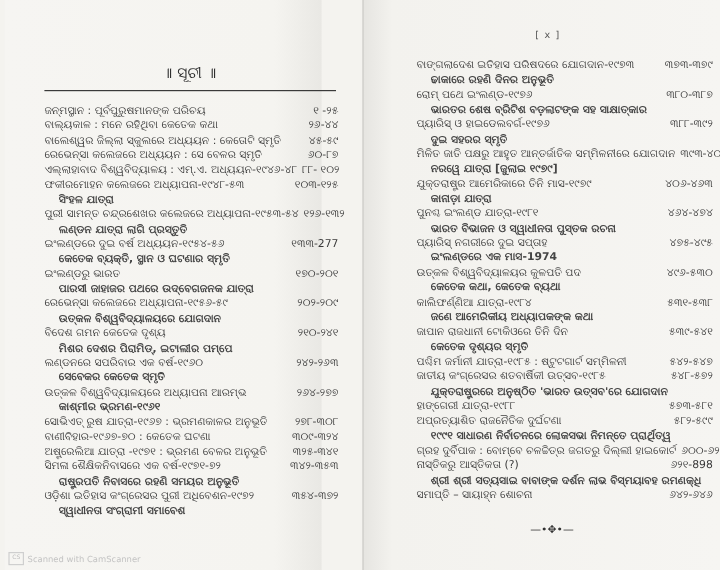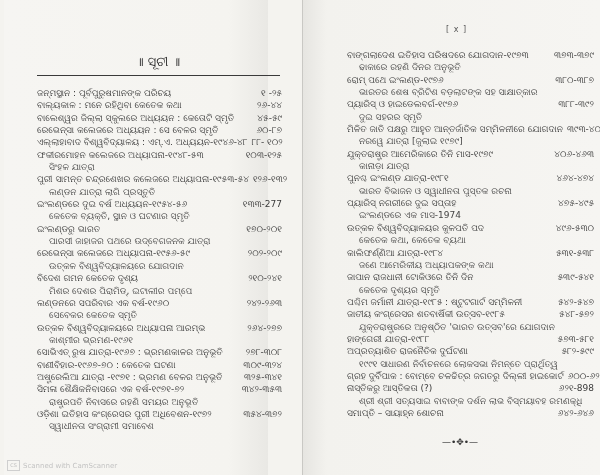--- a/index.html
+++ b/index.html
@@ -12,21 +12,21 @@
   .title{position:absolute;left:33px;width:242px;top:54px;text-align:center;font-size:13px;line-height:16px;color:#2e2e2e;}
   .rule{position:absolute;left:33px;width:243px;top:75px;height:0;border-top:1.6px solid #3a3a3a;}
   .pageno{position:absolute;left:446px;top:25px;font-size:8px;color:#555;letter-spacing:1px;}
   .list{position:absolute;}
   .list.l{left:33px;width:245px;top:87px;}
   .list.r{left:336px;width:247px;top:49px;margin-left:11px;}
   .row{display:flex;justify-content:space-between;align-items:baseline;height:12.35px;line-height:12.35px;
        font-size:9px;white-space:nowrap;}
   .row .t{overflow:visible;}
   .row .p{text-align:right;flex-shrink:0;padding-left:4px;}
-  .row.sub{padding-left:12px;color:#444;}
+  .row.sub{padding-left:12px;color:#444;font-weight:bold;}
   .ornament{position:absolute;left:430px;top:437px;width:60px;text-align:center;font-size:9px;color:#333;letter-spacing:0;}
   .watermark{position:absolute;left:3px;top:460px;font-size:7px;color:#c3c3c3;display:flex;align-items:center;gap:3px;}
   .cs-logo{display:inline-block;width:11px;height:9px;border:1px solid #cfcfcf;font-size:5px;line-height:9px;text-align:center;color:#bdbdbd;}
 </style>
 </head>
 <body>
 
 <div class="page left">
   <div class="title">॥ ସୂଚୀ ॥</div>
   <div class="rule"></div>

